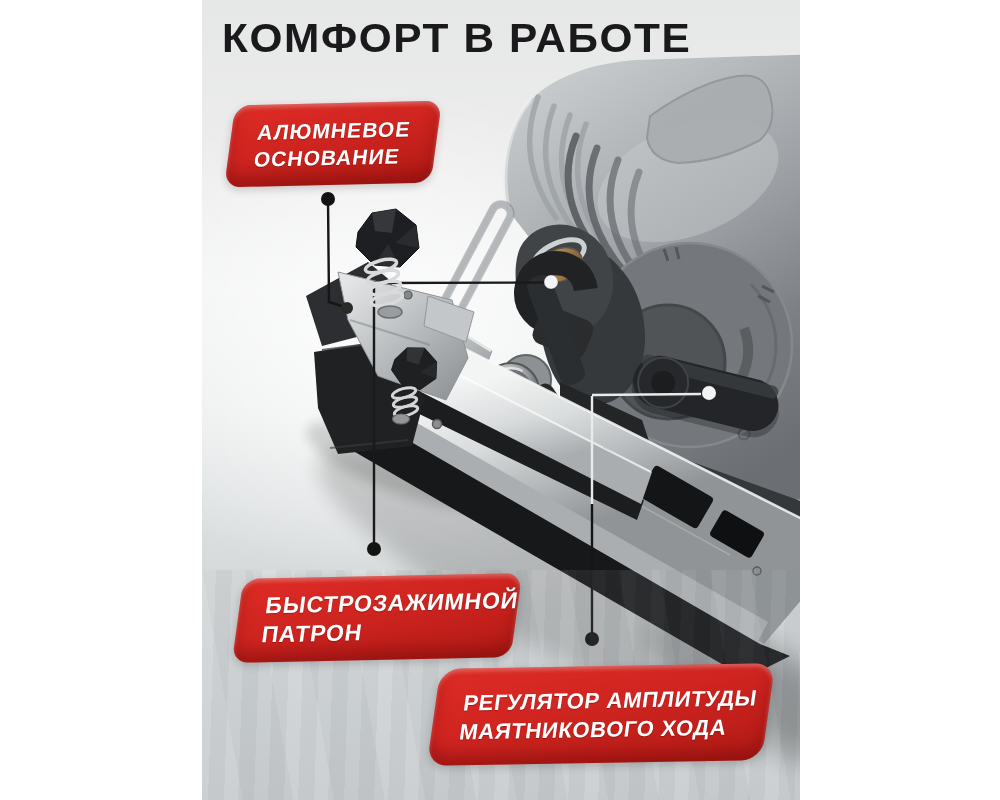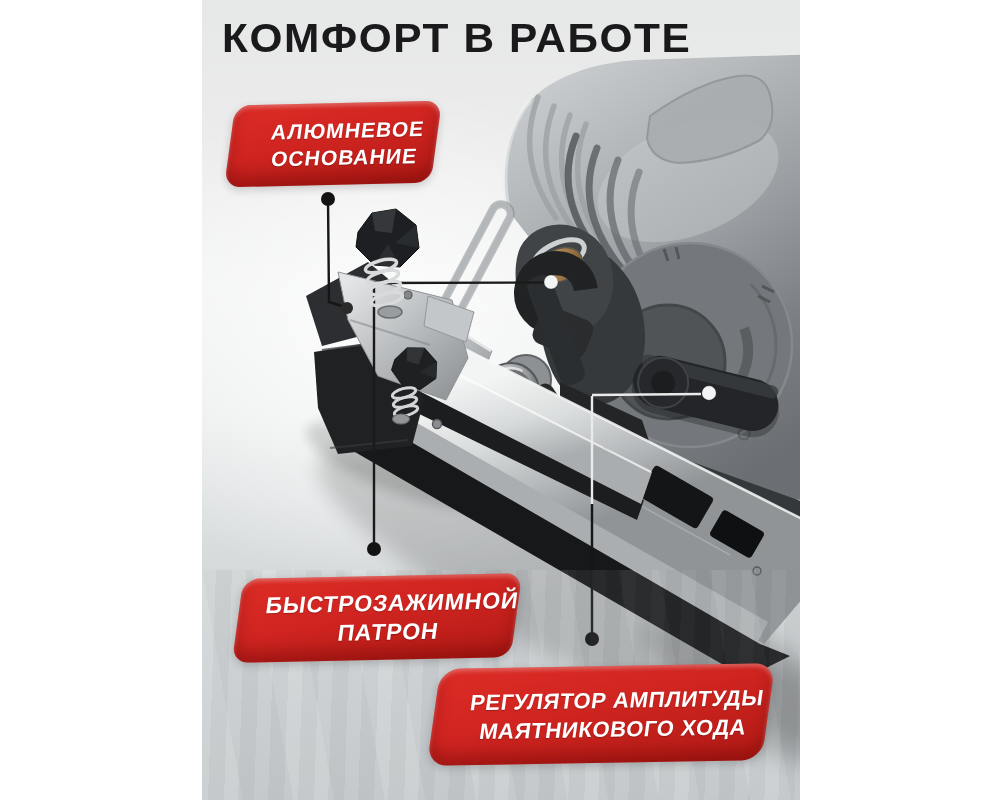--- a/index.html
+++ b/index.html
@@ -5,21 +5,20 @@
   html,body{margin:0;padding:0;background:#ffffff;}
   .canvas{
     position:relative;width:1000px;height:800px;background:#ffffff;overflow:hidden;
     font-family:"Liberation Sans","DejaVu Sans",sans-serif;
   }
   .stage{
     position:absolute;left:202px;top:0;width:598px;height:800px;overflow:hidden;
     background:
       radial-gradient(420px 360px at 30% 42%, rgba(255,255,255,.85), rgba(255,255,255,0) 70%),
       linear-gradient(180deg,#e6e7e7 0%,#ececec 18%,#f2f3f3 36%,#ebeded 52%,#dfe2e3 63%,#d3d7d8 74%,#cdd1d3 86%,#c6cacc 100%);
-    text-align: center;
   }
   .floor-texture{
     position:absolute;left:0;right:0;bottom:0;height:230px;pointer-events:none;
     background:
       repeating-linear-gradient(92deg, rgba(255,255,255,.06) 0 14px, rgba(140,146,150,.07) 14px 30px),
       repeating-linear-gradient(80deg, rgba(255,255,255,.05) 0 40px, rgba(120,126,130,.05) 40px 90px);
   }
   .photo-svg{position:absolute;left:-202px;top:0;width:1000px;height:800px;}
   .page-title{
     position:absolute;left:20px;top:16px;margin:0;

